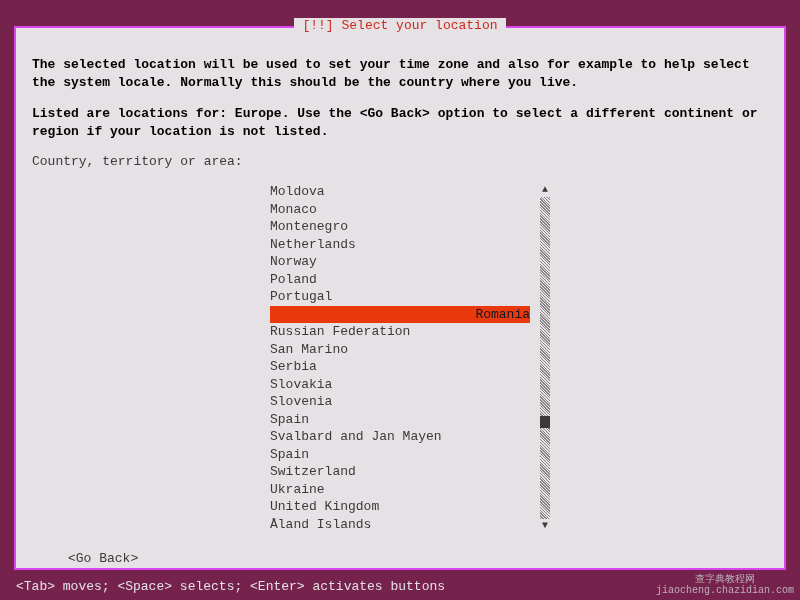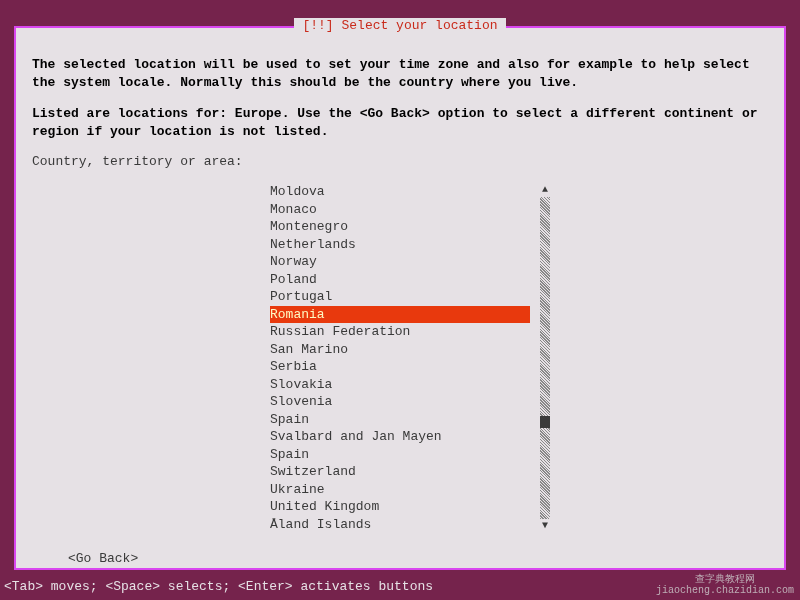--- a/index.html
+++ b/index.html
@@ -65,21 +65,22 @@
     }
     .list-item {
       line-height: 1.35;
       height: 17.5px;
       white-space: nowrap;
       cursor: pointer;
       font-family: Liberation Mono, monospace;
     }
     .list-item.selected {
       background: #e8390d;
-      color: #fef9c3;
+      color: #0f172a;
+      text-align: right;
     }
     .scrollbar {
       position: absolute;
       right: -20px;
       top: 0;
       bottom: 0;
       width: 10px;
       display: flex;
       flex-direction: column;
       align-items: center;
@@ -112,21 +113,21 @@
     }
     .go-back {
       margin-top: 18px;
       margin-left: 36px;
       cursor: pointer;
       display: inline-block;
     }
     .status {
       position: absolute;
       bottom: 6px;
-      left: 4px;
+      left: 16px;
       color: #e6e1e5;
       font-size: 13px;
     }
     .watermark {
       position: absolute;
       bottom: 4px;
       right: 6px;
       color: #d0d0d0;
       font-size: 10px;
       opacity: 0.8;

